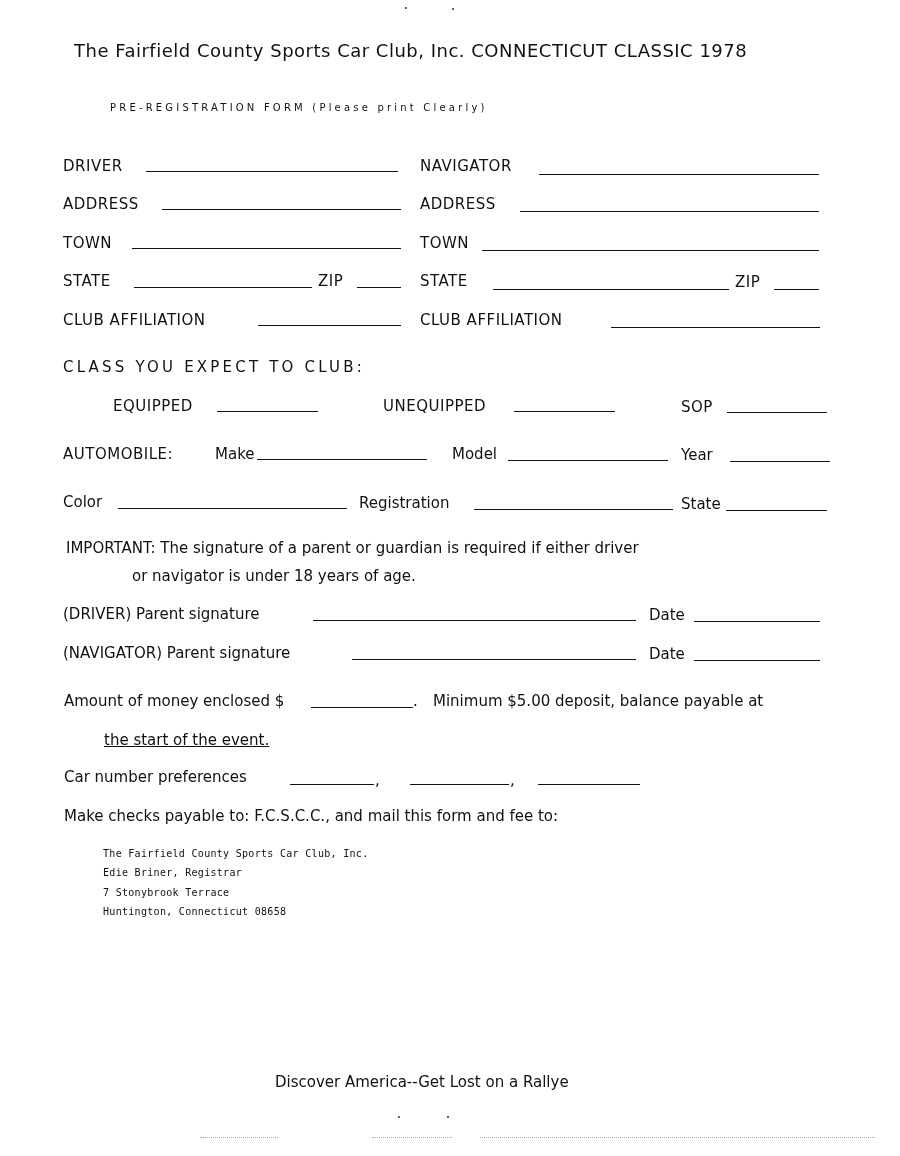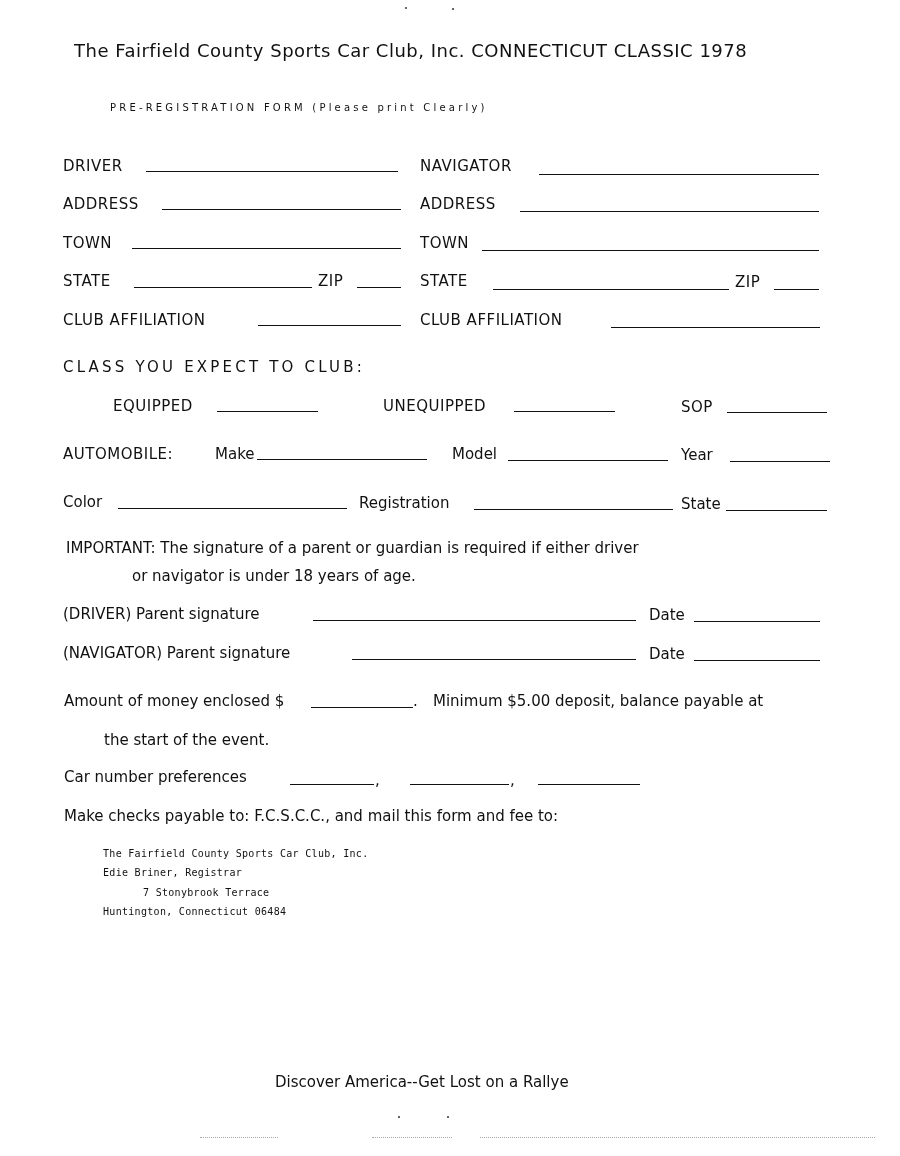--- a/index.html
+++ b/index.html
@@ -97,36 +97,36 @@
 
 <div class="t" style="left:63px;top:644px;">(NAVIGATOR) Parent signature</div>
 <div class="line" style="left:352px;top:659px;width:284px;"></div>
 <div class="t" style="left:649px;top:645px;">Date</div>
 <div class="line" style="left:694px;top:660px;width:126px;"></div>
 
 <div class="t" style="left:64px;top:692px;">Amount of money enclosed $</div>
 <div class="line" style="left:311px;top:707px;width:102px;"></div>
 <div class="t" style="left:413px;top:692px;">.</div>
 <div class="t" style="left:433px;top:692px;">Minimum $5.00 deposit, balance payable at</div>
-<div class="t" style="left:104px;top:731px;">the start of the event.</div>
+<div class="t" style="left:104px;top:731px;text-decoration:underline;">the start of the event.</div>
 
 <div class="t" style="left:64px;top:768px;">Car number preferences</div>
 <div class="line" style="left:290px;top:784px;width:84px;"></div>
 <div class="t" style="left:375px;top:771px;">,</div>
 <div class="line" style="left:410px;top:784px;width:99px;"></div>
 <div class="t" style="left:510px;top:771px;">,</div>
 <div class="line" style="left:538px;top:784px;width:102px;"></div>
 
 <div class="t" style="left:64px;top:807px;">Make checks payable to:  F.C.S.C.C., and mail this form and fee to:</div>
 
 <div>
   <div class="t mono" style="left:103px;top:845px;">The Fairfield County Sports Car Club, Inc.</div>
   <div class="t mono" style="left:103px;top:864px;">Edie Briner, Registrar</div>
-  <div class="t mono" style="left:103px;top:884px;margin-left:40px;">7 Stonybrook Terrace</div>
-  <div class="t mono" style="left:103px;top:903px;">Huntington, Connecticut 06484</div>
+  <div class="t mono" style="left:103px;top:884px;">7 Stonybrook Terrace</div>
+  <div class="t mono" style="left:103px;top:903px;">Huntington, Connecticut 08658</div>
 </div>
 
 <div class="t" style="left:275px;top:1073px;">Discover America--Get Lost on a Rallye</div>
 
 <div class="speck" style="left:405px;top:7px;"></div>
 <div class="speck" style="left:452px;top:8px;"></div>
 <div class="speck" style="left:398px;top:1116px;"></div>
 <div class="speck" style="left:447px;top:1116px;"></div>
 <div class="dots" style="left:200px;top:1136px;width:78px;"></div>
 <div class="dots" style="left:372px;top:1136px;width:80px;"></div>

